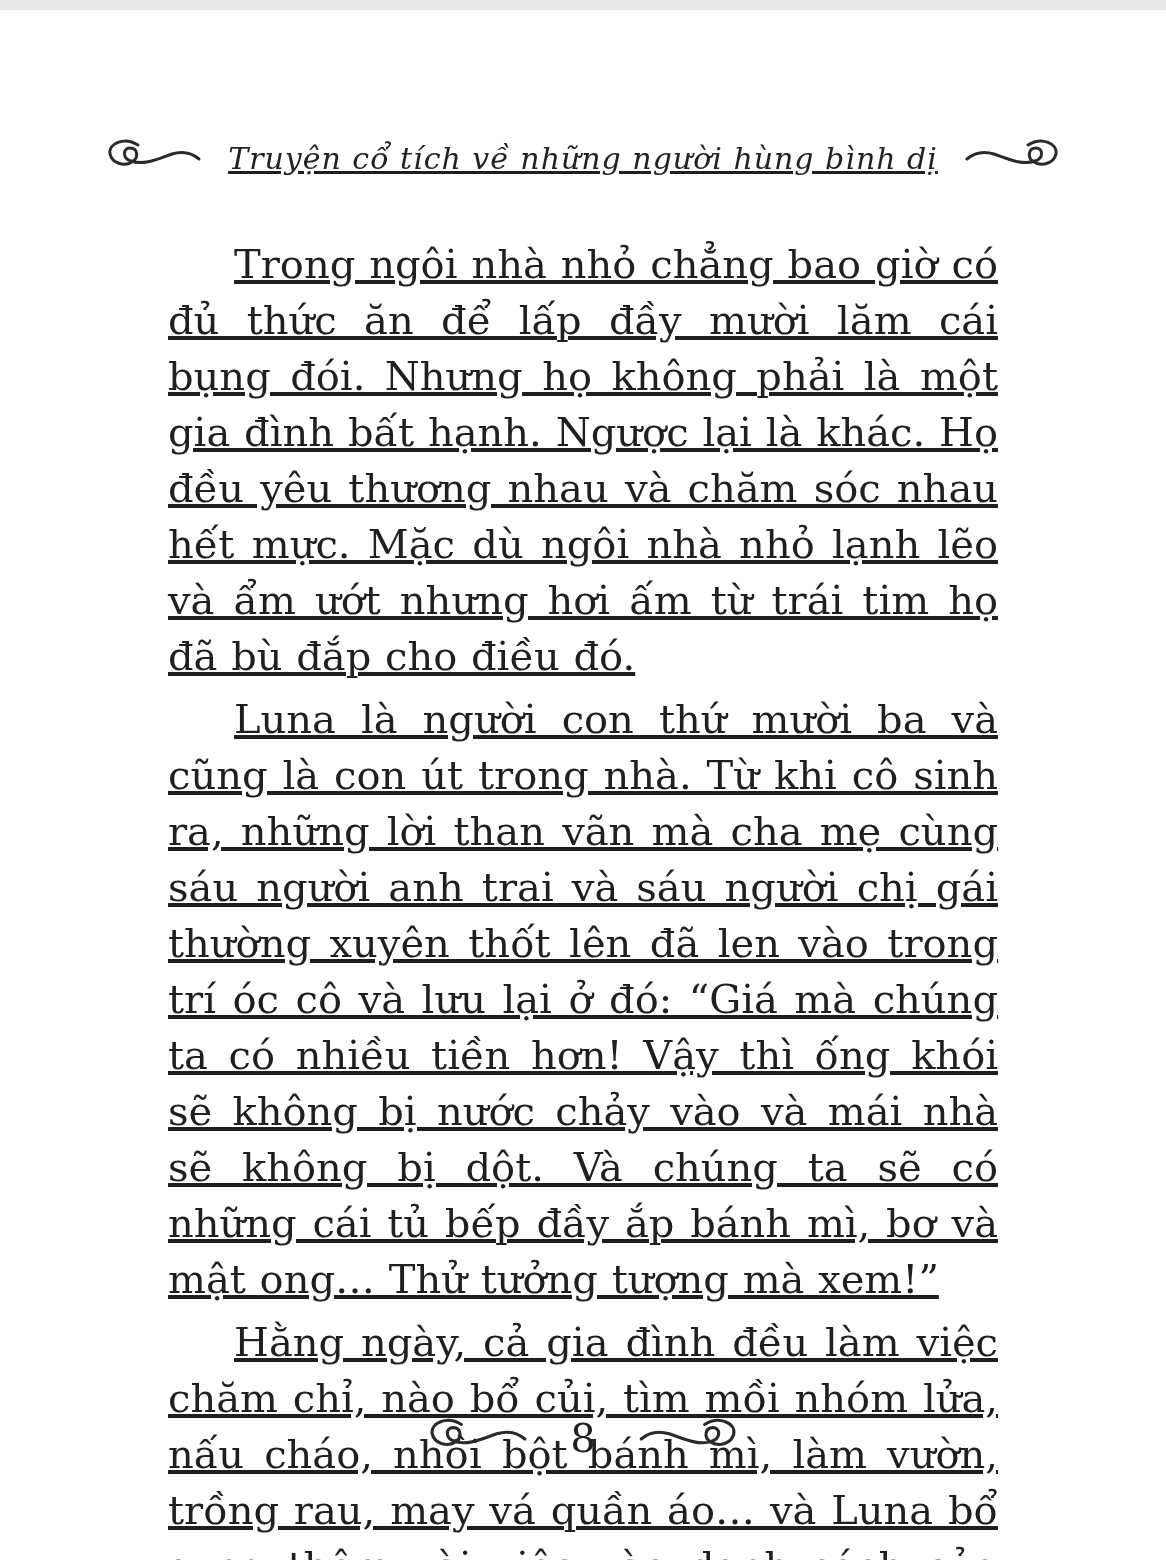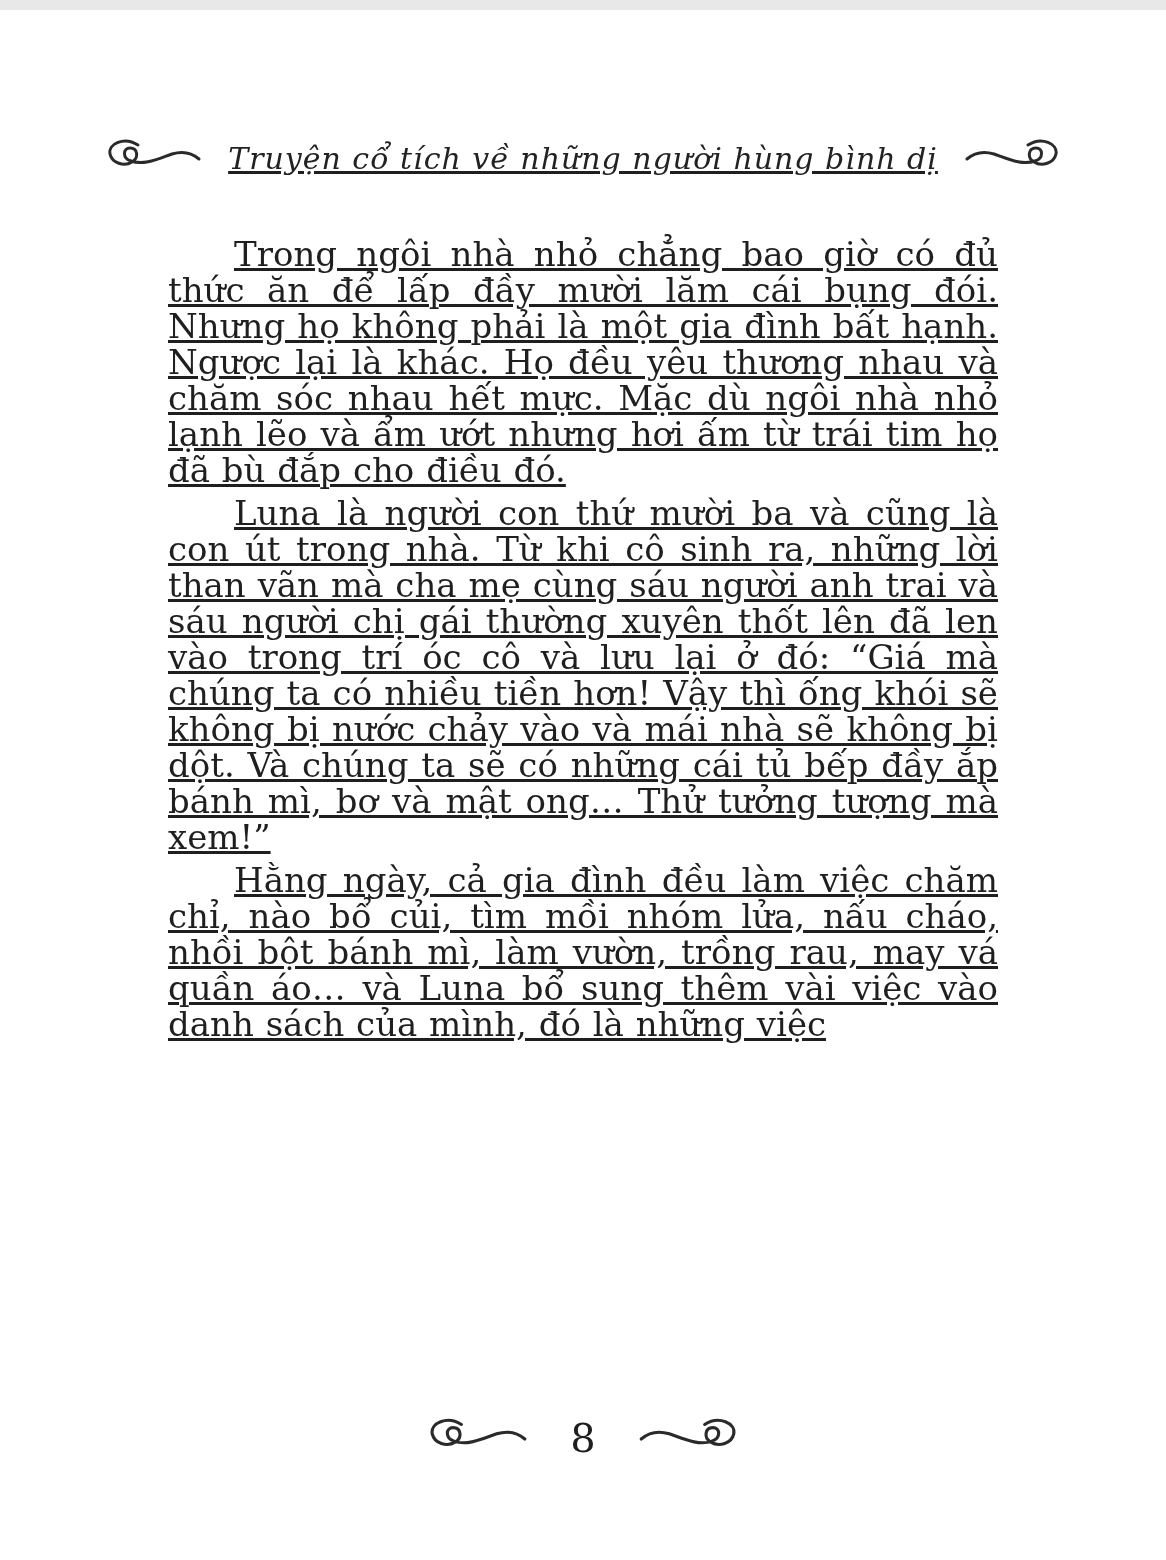--- a/index.html
+++ b/index.html
@@ -46,22 +46,22 @@
   .flourish svg {
     display: block;
   }
   .flourish.mirrored svg {
     transform: scaleX(-1);
   }
   .body-text {
     margin-top: 56px;
   }
   .body-text p {
-    font-size: 34px;
-    line-height: 36px;
+    font-size: 40px;
+    line-height: 56px;
     text-align: justify;
     text-indent: 66px;
     margin: 0 0 7px 0;
     word-spacing: 1px;
   }
   .page-footer {
     position: absolute;
     left: 0;
     right: 0;
     bottom: 108px;

